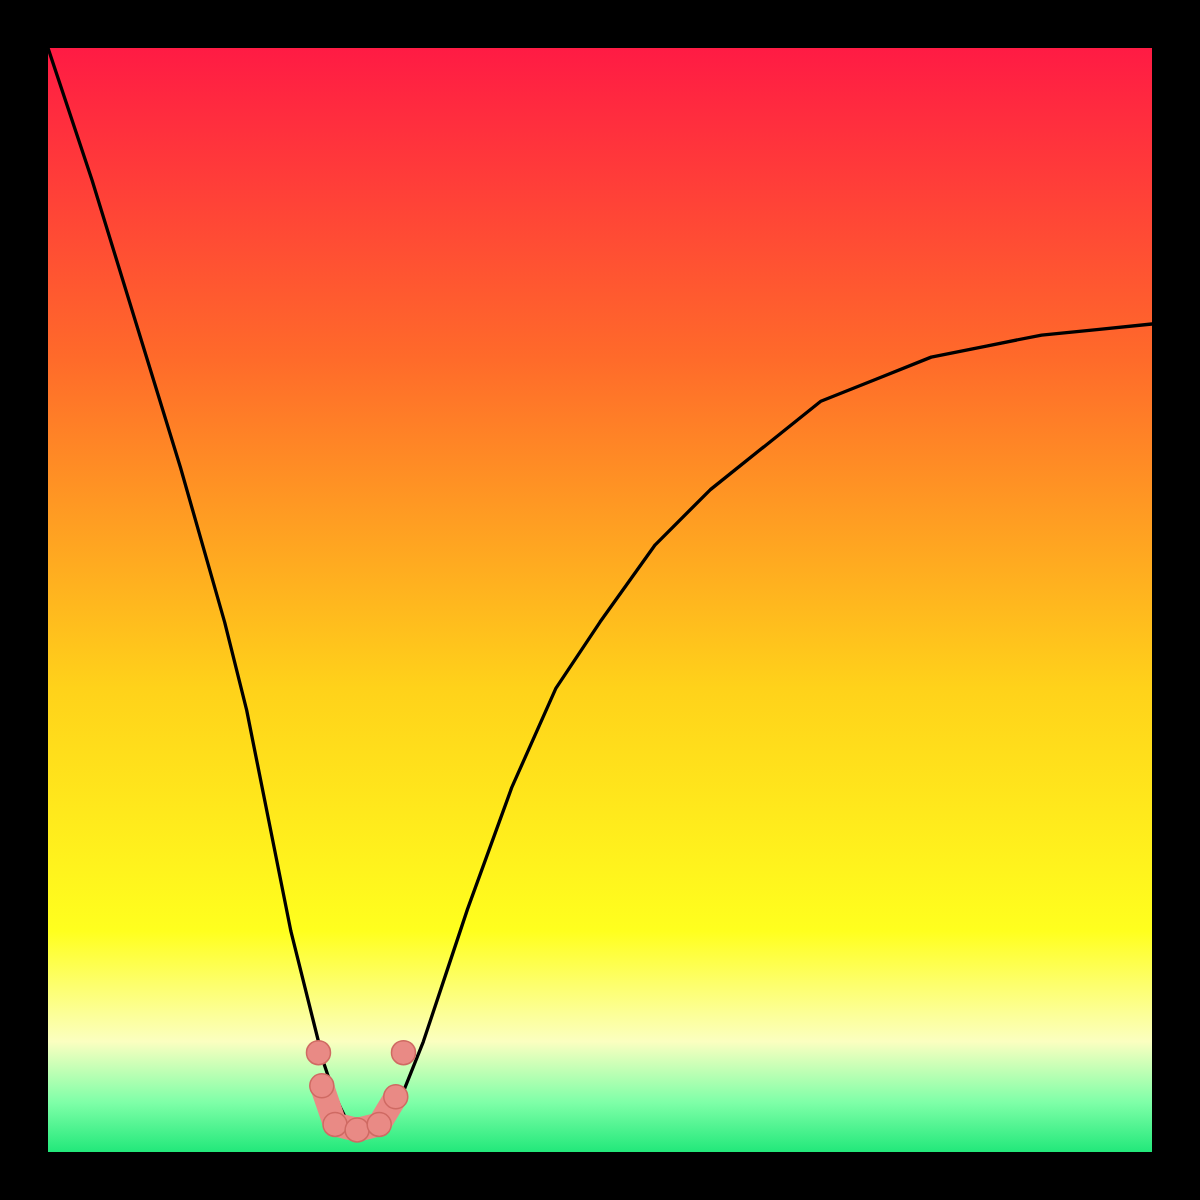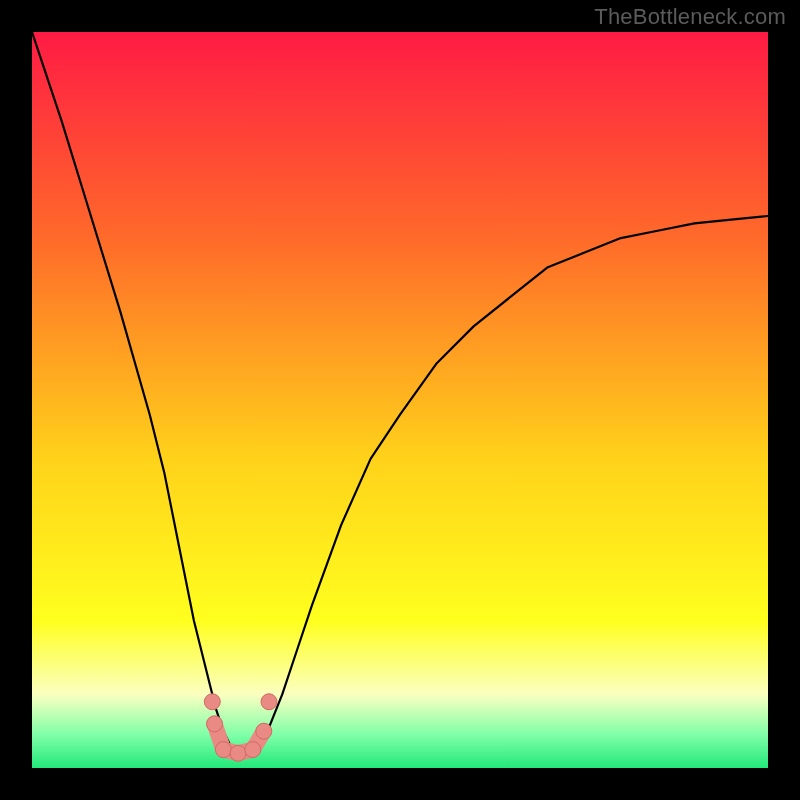--- a/index.html
+++ b/index.html
@@ -48,21 +48,20 @@
     font-size: 22px;
     color: #5b5b5b;
     font-weight: 500;
     letter-spacing: 0.2px;
   }
 </style>
 </head>
 <body>
 
 <div class="frame">
-  <div class="watermark">TheBottleneck.com</div>
   <div class="plot-area">
     <svg class="gradient" viewBox="0 0 736 736" preserveAspectRatio="none">
       <defs>
         <linearGradient id="bgGrad" x1="0" y1="0" x2="0" y2="1">
             <stop offset="0.00%" stop-color="#ff1b44"></stop>
             <stop offset="28.00%" stop-color="#ff6a2a"></stop>
             <stop offset="58.00%" stop-color="#ffd21a"></stop>
             <stop offset="80.00%" stop-color="#ffff1e"></stop>
             <stop offset="90.00%" stop-color="#fbffc0"></stop>
             <stop offset="95.50%" stop-color="#7fffa8"></stop>

